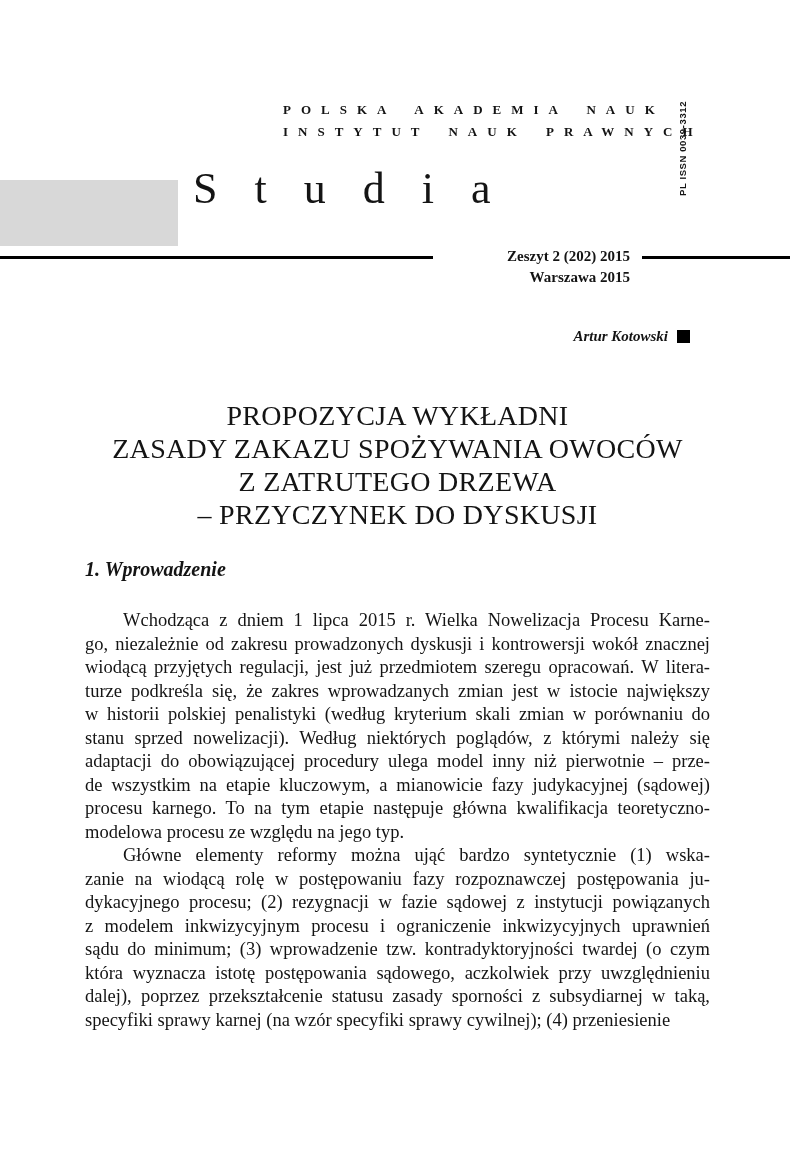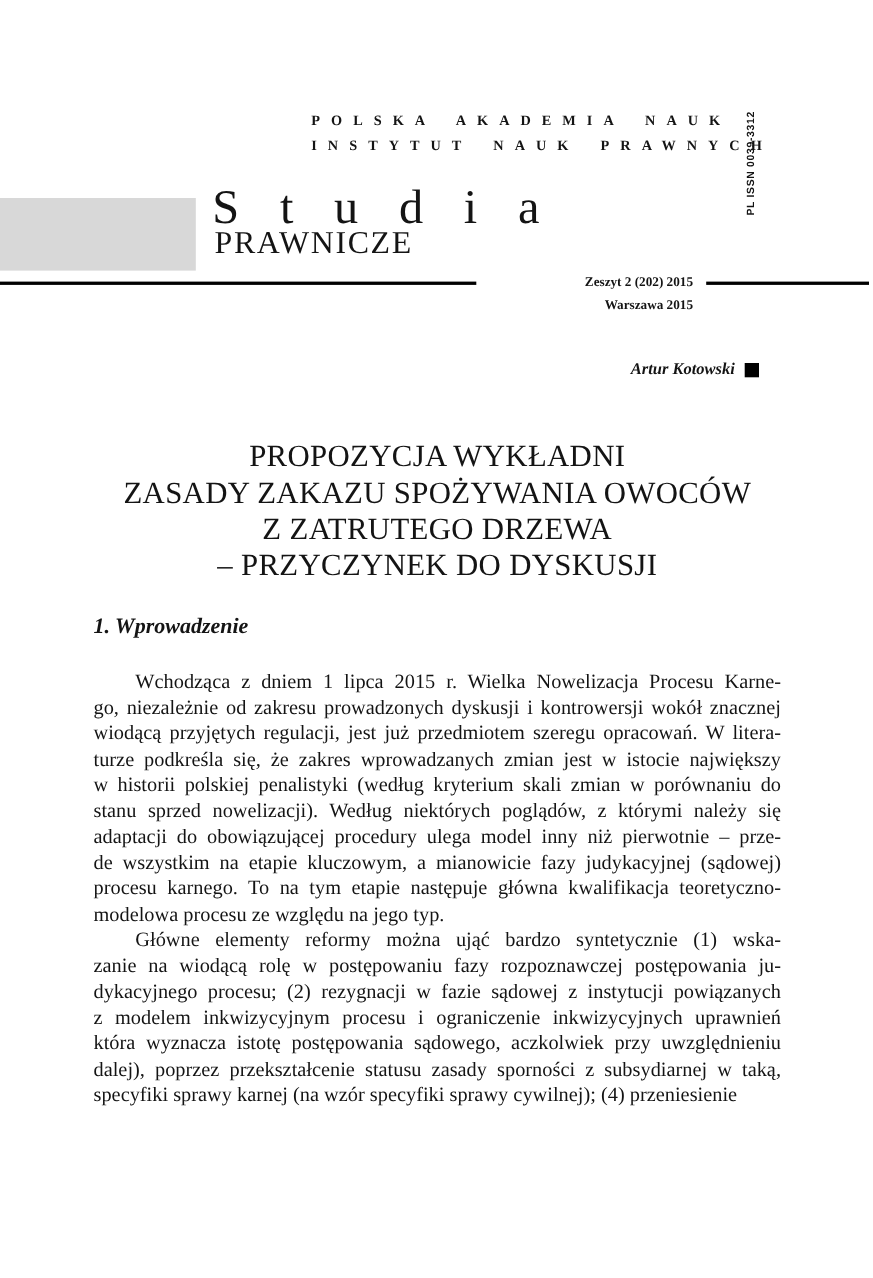--- a/index.html
+++ b/index.html
@@ -72,21 +72,21 @@
   .rule { position: absolute; top: 256px; height: 3px; background: #000; }
   .rule-left  { left: 0;    width: 433px; }
   .rule-right { left: 642px; width: 148px; }
 
   
   .issue {
     position: absolute;
     right: 164px;
     top: 246px;
     text-align: right;
-    font-size: 12px;
+    font-size: 15px;
     font-weight: 700;
     line-height: 21px;
     white-space: nowrap;
   }
 
   
   .author {
     position: absolute;
     right: 104px;
     top: 328px;
@@ -153,21 +153,20 @@
 
   <div class="publisher">
     <div>POLSKA AKADEMIA NAUK</div>
     <div>INSTYTUT NAUK PRAWNYCH</div>
   </div>
 
   <div class="issn">PL ISSN 0039-3312</div>
 
   <div class="masthead-box"></div>
   <div class="masthead-title">S t u d i a</div>
-  <div class="masthead-subtitle">PRAWNICZE</div>
 
   <div class="rule rule-left"></div>
   <div class="rule rule-right"></div>
 
   <div class="issue">
     <div>Zeszyt 2 (202) 2015</div>
     <div>Warszawa 2015</div>
   </div>
 
   <div class="author">
@@ -192,18 +191,19 @@
     <div class="pline">w historii polskiej penalistyki (według kryterium skali zmian w porównaniu do</div>
     <div class="pline">stanu sprzed nowelizacji). Według niektórych poglądów, z którymi należy się</div>
     <div class="pline">adaptacji do obowiązującej procedury ulega model inny niż pierwotnie – prze-</div>
     <div class="pline">de wszystkim na etapie kluczowym, a mianowicie fazy judykacyjnej (sądowej)</div>
     <div class="pline">procesu karnego. To na tym etapie następuje główna kwalifikacja teoretyczno-</div>
     <div class="pline last">modelowa procesu ze względu na jego typ.</div>
     <div class="pline first">Główne elementy reformy można ująć bardzo syntetycznie (1) wska-</div>
     <div class="pline">zanie na wiodącą rolę w postępowaniu fazy rozpoznawczej postępowania ju-</div>
     <div class="pline">dykacyjnego procesu; (2) rezygnacji w fazie sądowej z instytucji powiązanych</div>
     <div class="pline">z modelem inkwizycyjnym procesu i ograniczenie inkwizycyjnych uprawnień</div>
+    <div class="pline">sądu do minimum; (3) wprowadzenie tzw. kontradyktoryjności twardej (o czym</div>
     <div class="pline">która wyznacza istotę postępowania sądowego, aczkolwiek przy uwzględnieniu</div>
     <div class="pline">dalej), poprzez przekształcenie statusu zasady sporności z subsydiarnej w taką,</div>
     <div class="pline last">specyfiki sprawy karnej (na wzór specyfiki sprawy cywilnej); (4) przeniesienie</div>
   </div>
 
 </div>
 
 </body></html>

